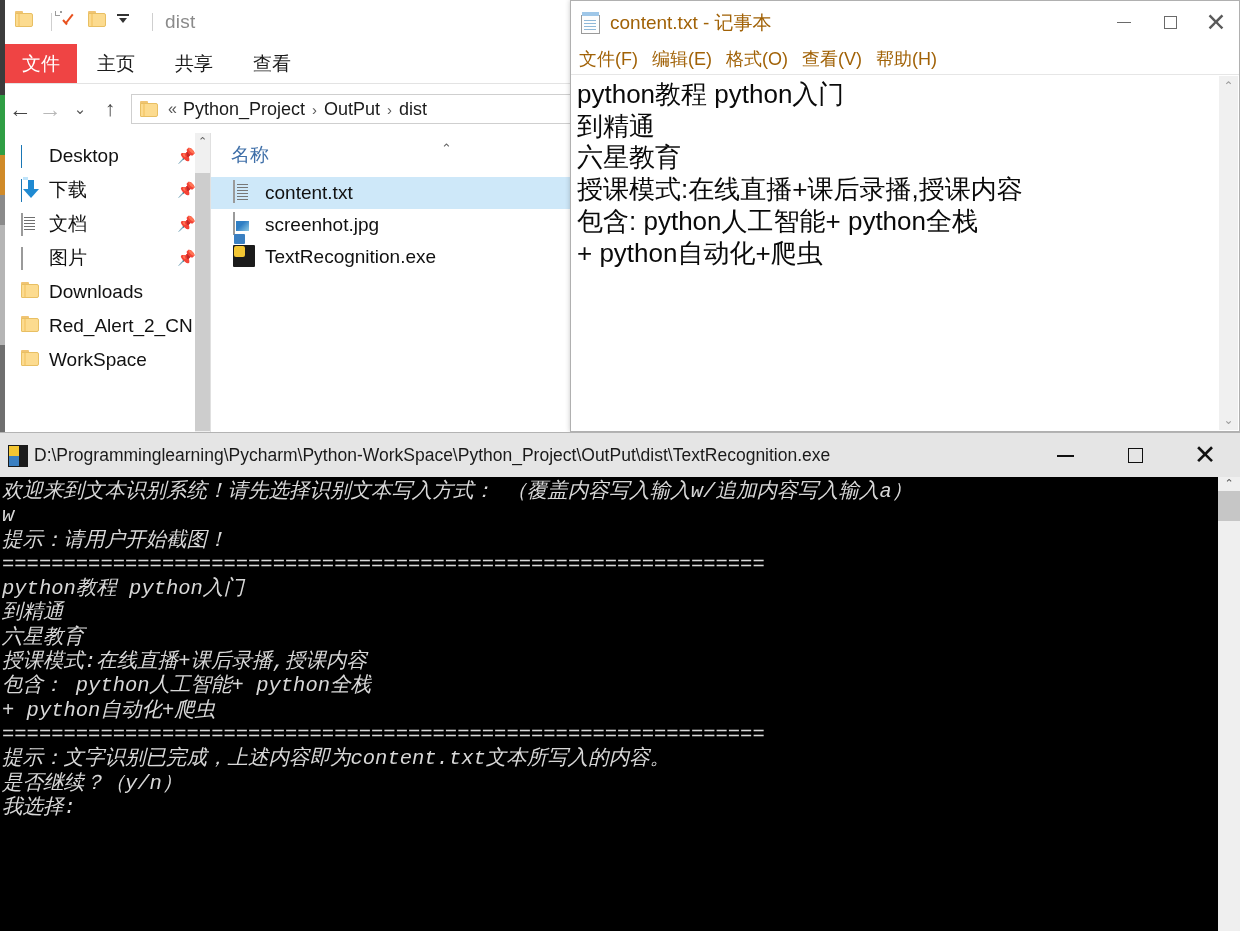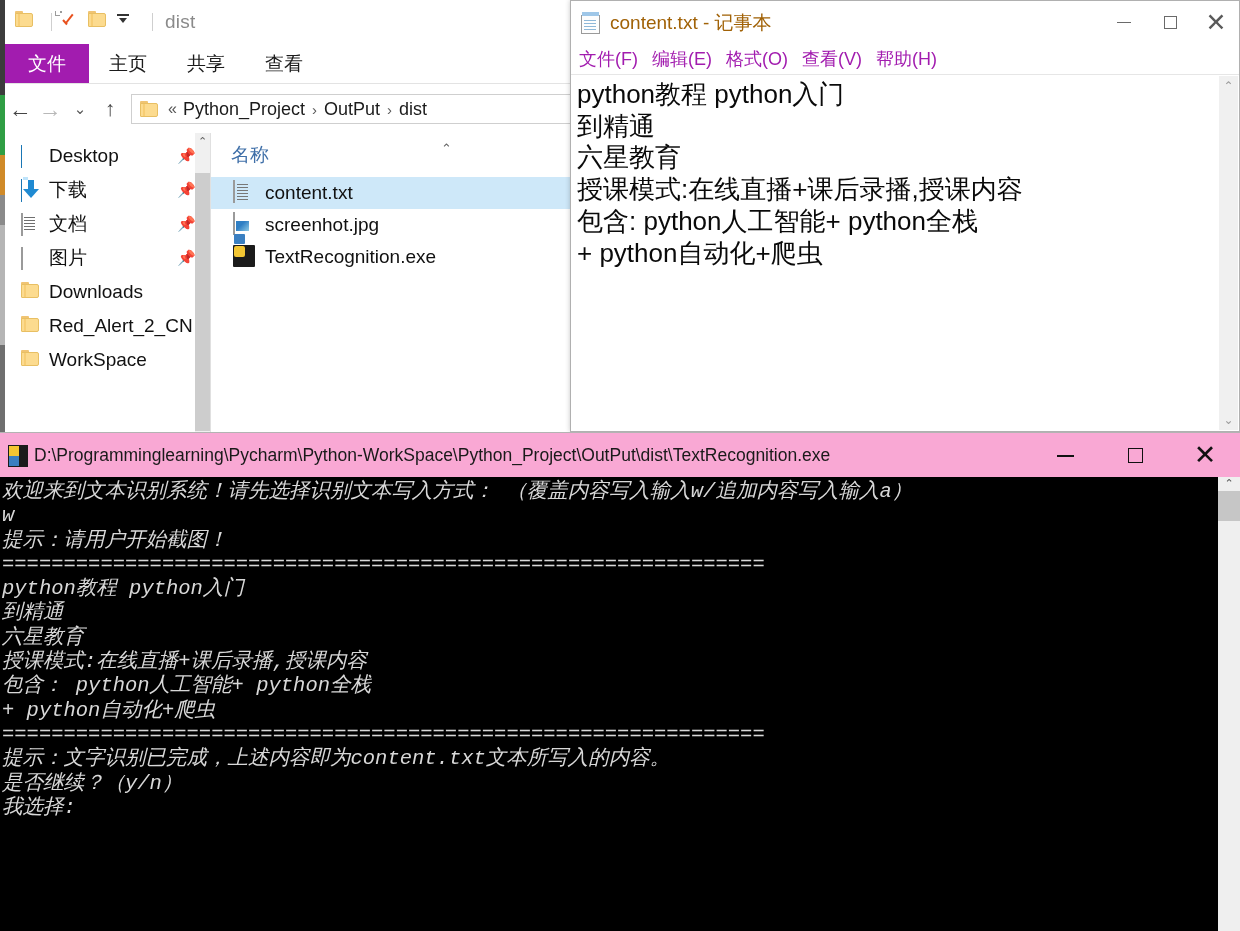--- a/index.html
+++ b/index.html
@@ -53,21 +53,21 @@
   .chev-dn:after{content:""; position:absolute; left:3px; top:7px; border-left:4px solid transparent;
      border-right:4px solid transparent; border-top:5px solid #333;}
 
   
   .ribbon { position:absolute; left:0; top:44px; width:575px; height:40px; background:#ffffff; }
   .ribbon .tabs { display:flex; height:40px; align-items:stretch; }
   .ribbon .tab {
     display:flex; align-items:center; justify-content:center;
     font-size:19px; color:#1b1b1b; padding:0 20px; cursor:default;
   }
-  .ribbon .tab.file { background:#a21caf; color:#ffffff; width:84px; padding:0; }
+  .ribbon .tab.file { background:#ef4444; color:#ffffff; width:72px; padding:0; }
   .ribbon .hr { position:absolute; left:0; bottom:0; width:575px; height:1px; background:#e3e3e3;}
 
   
   .addrbar { position:absolute; left:0; top:86px; width:575px; height:46px; display:flex; align-items:center; }
   .navbtn { width:30px; height:30px; display:flex; align-items:center; justify-content:center; }
   .arrow-l, .arrow-r { font-size:23px; line-height:1; }
   .arrow-l { color:#444; } .arrow-r { color:#b8b8b8; }
   .arrow-dn { color:#555; font-size:15px; }
   .arrow-up { color:#444; font-size:21px; }
   .addrbox {
@@ -134,30 +134,30 @@
   .npico .spiral{position:absolute;left:1px;top:0;width:17px;height:4px;background:#9fc7e8;}
   .npico .lines{position:absolute;left:3px;top:8px;width:12px;height:1px;background:#8fb8d8;
     box-shadow:0 3px 0 #8fb8d8,0 6px 0 #8fb8d8,0 9px 0 #8fb8d8;}
   .np-title .caption { font-size:19px; color:#a16207; }
   .np-btns { position:absolute; right:0; top:0; height:43px; display:flex; }
   .np-btn { width:46px; height:43px; display:flex; align-items:center; justify-content:center; color:#6a6a6a; }
   .np-btn .min { width:14px; height:1px; background:#6a6a6a; }
   .np-btn .max { width:13px; height:13px; border:1px solid #6a6a6a; box-sizing:border-box;}
   .np-btn .clo { font-size:25px; line-height:1; font-weight:300; color:#5a5a5a;}
   .np-menu { height:30px; display:flex; align-items:center; padding-left:8px; border-bottom:1px solid #e6e6e6;}
-  .np-menu .mi { font-size:18px; color:#a21caf; margin-right:14px; }
+  .np-menu .mi { font-size:18px; color:#a16207; margin-right:14px; }
   .np-text { position:absolute; left:1px; top:75px; right:20px; bottom:1px; overflow:hidden; padding:3px 0 0 5px; box-sizing:border-box;}
   .np-text .ln { font-size:26px; line-height:1.22; color:#0a0a0a; white-space:pre; }
   .np-scroll { position:absolute; right:1px; top:75px; width:19px; bottom:1px; background:#f0f0f0; }
   .np-scroll .ar { height:20px; display:flex; align-items:center; justify-content:center; color:#9d9d9d; font-size:12px; }
   .np-scroll .ar.dn { position:absolute; bottom:0; left:0; width:19px; }
 
   
   #console { position:absolute; left:0; top:432px; width:1240px; height:499px; background:#000; }
-  .cn-title { height:45px; background:#f9a8d4; display:flex; align-items:center; position:relative;
+  .cn-title { height:45px; background:#e5e5e5; display:flex; align-items:center; position:relative;
      border-top:1px solid #b3b3b3; }
   .cn-title .cico { width:20px; height:22px; margin:0 6px 0 8px; position:relative; flex:none;}
   .cico .sq{position:absolute;left:0;top:0;width:20px;height:22px;background:#1b1b1b;}
   .cico .py{position:absolute;left:1px;top:1px;width:10px;height:10px;background:#f3c633;}
   .cico .bl{position:absolute;left:1px;bottom:1px;width:10px;height:10px;background:#3a7fc1;}
   .cn-title .cpath { font-size:17.5px; color:#1a1a1a; white-space:nowrap; }
   .cn-btns { position:absolute; right:0; top:0; height:45px; display:flex; }
   .cn-btn { width:70px; height:45px; display:flex; align-items:center; justify-content:center; color:#111; }
   .cn-btn .min { width:17px; height:2px; background:#111; }
   .cn-btn .max { width:15px; height:15px; border:1.6px solid #111; box-sizing:border-box;}

